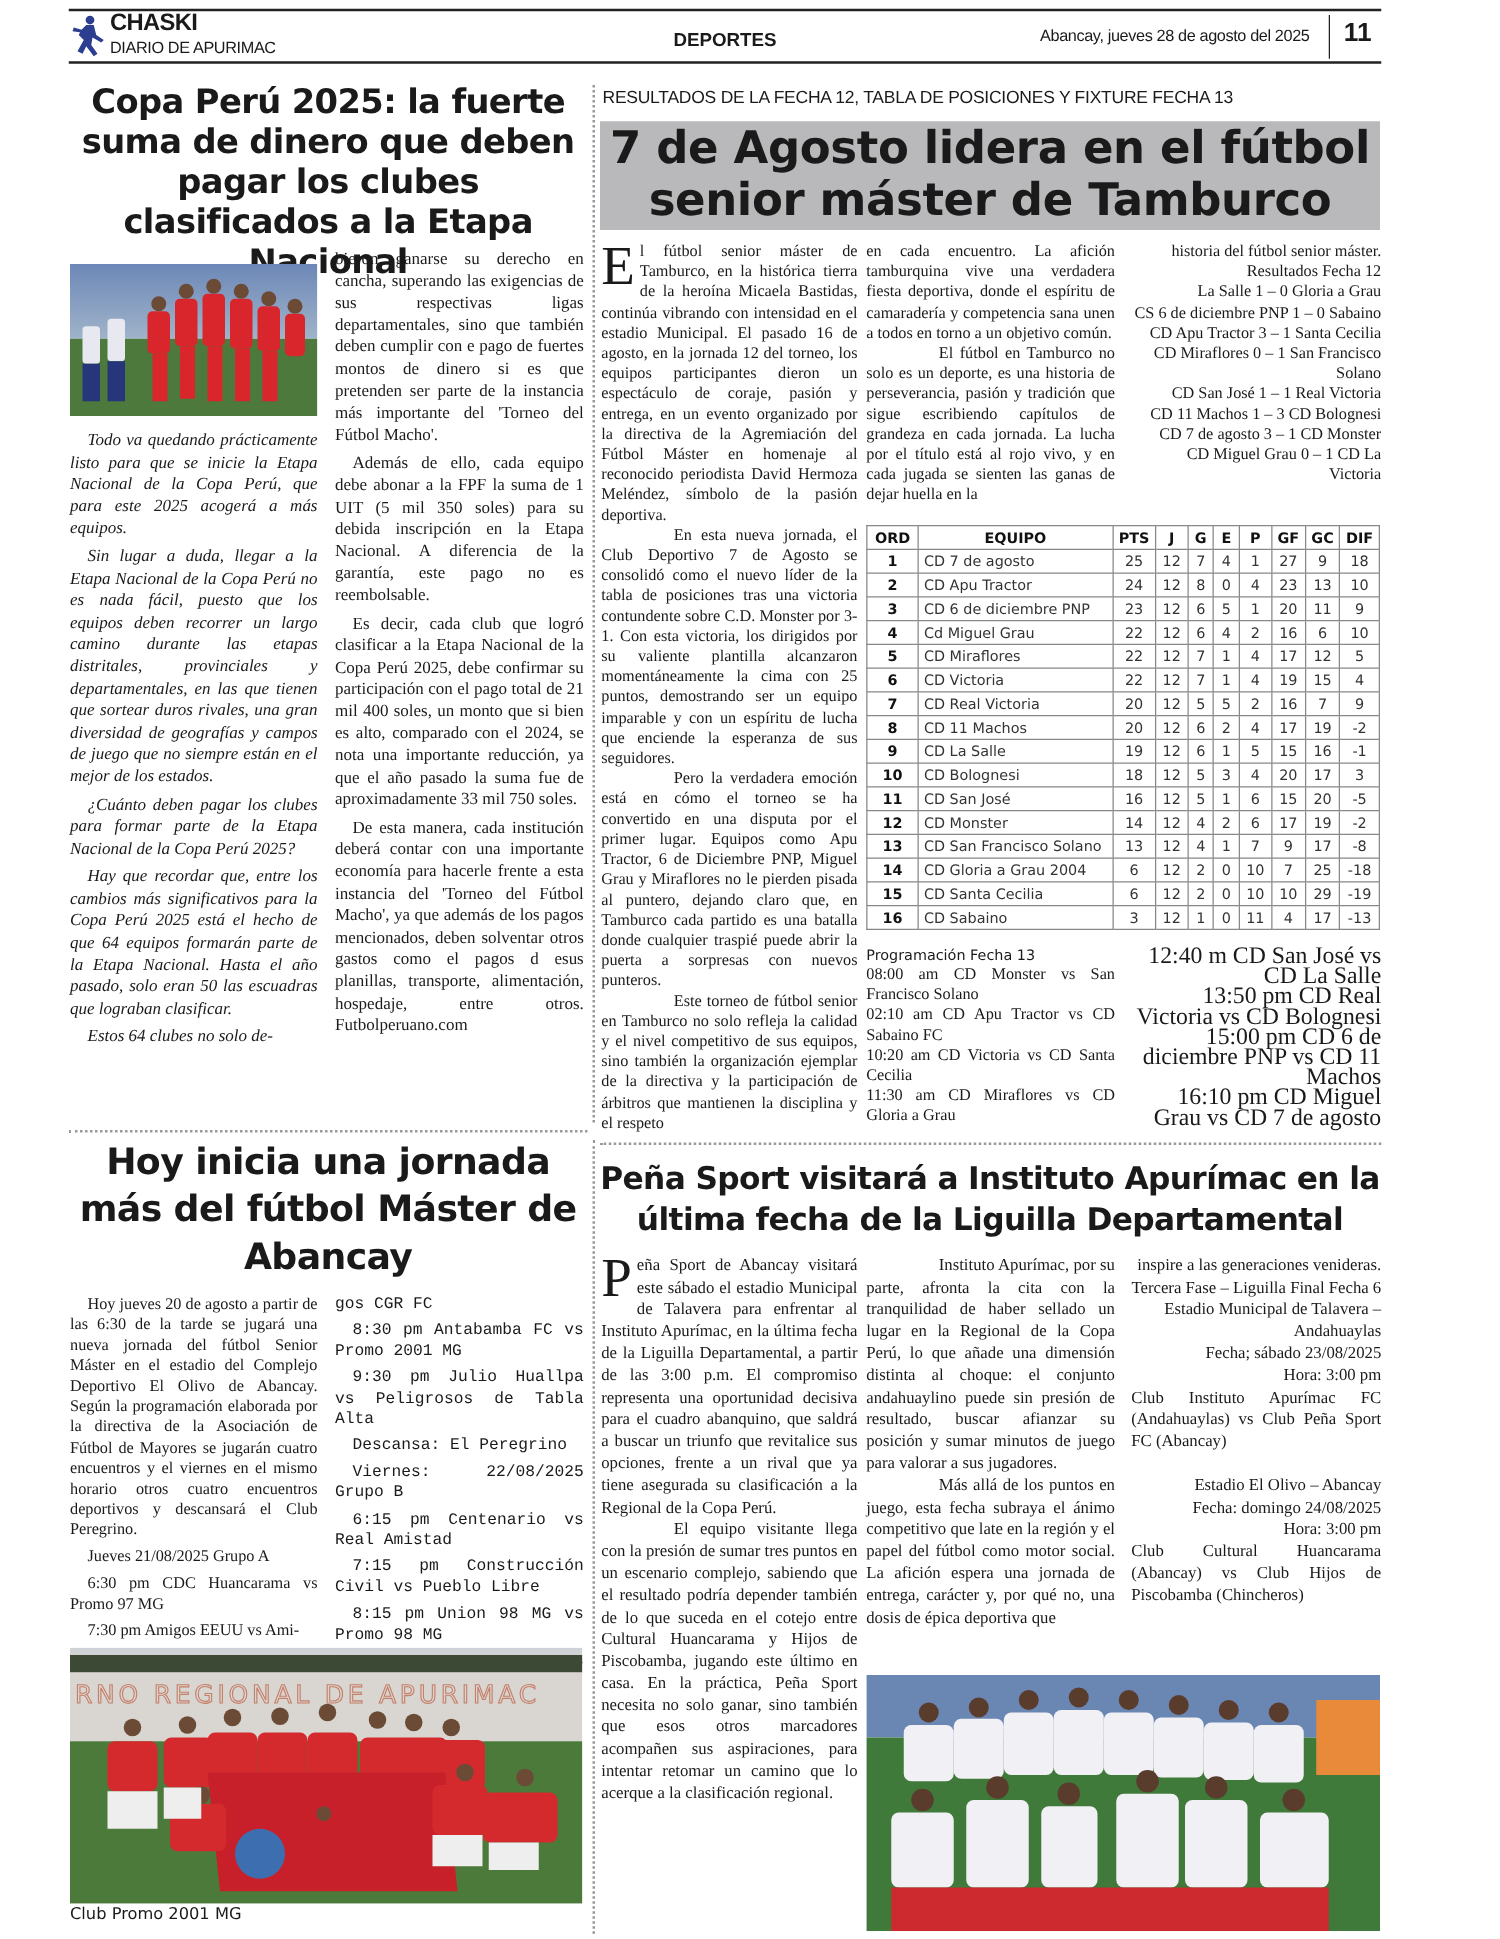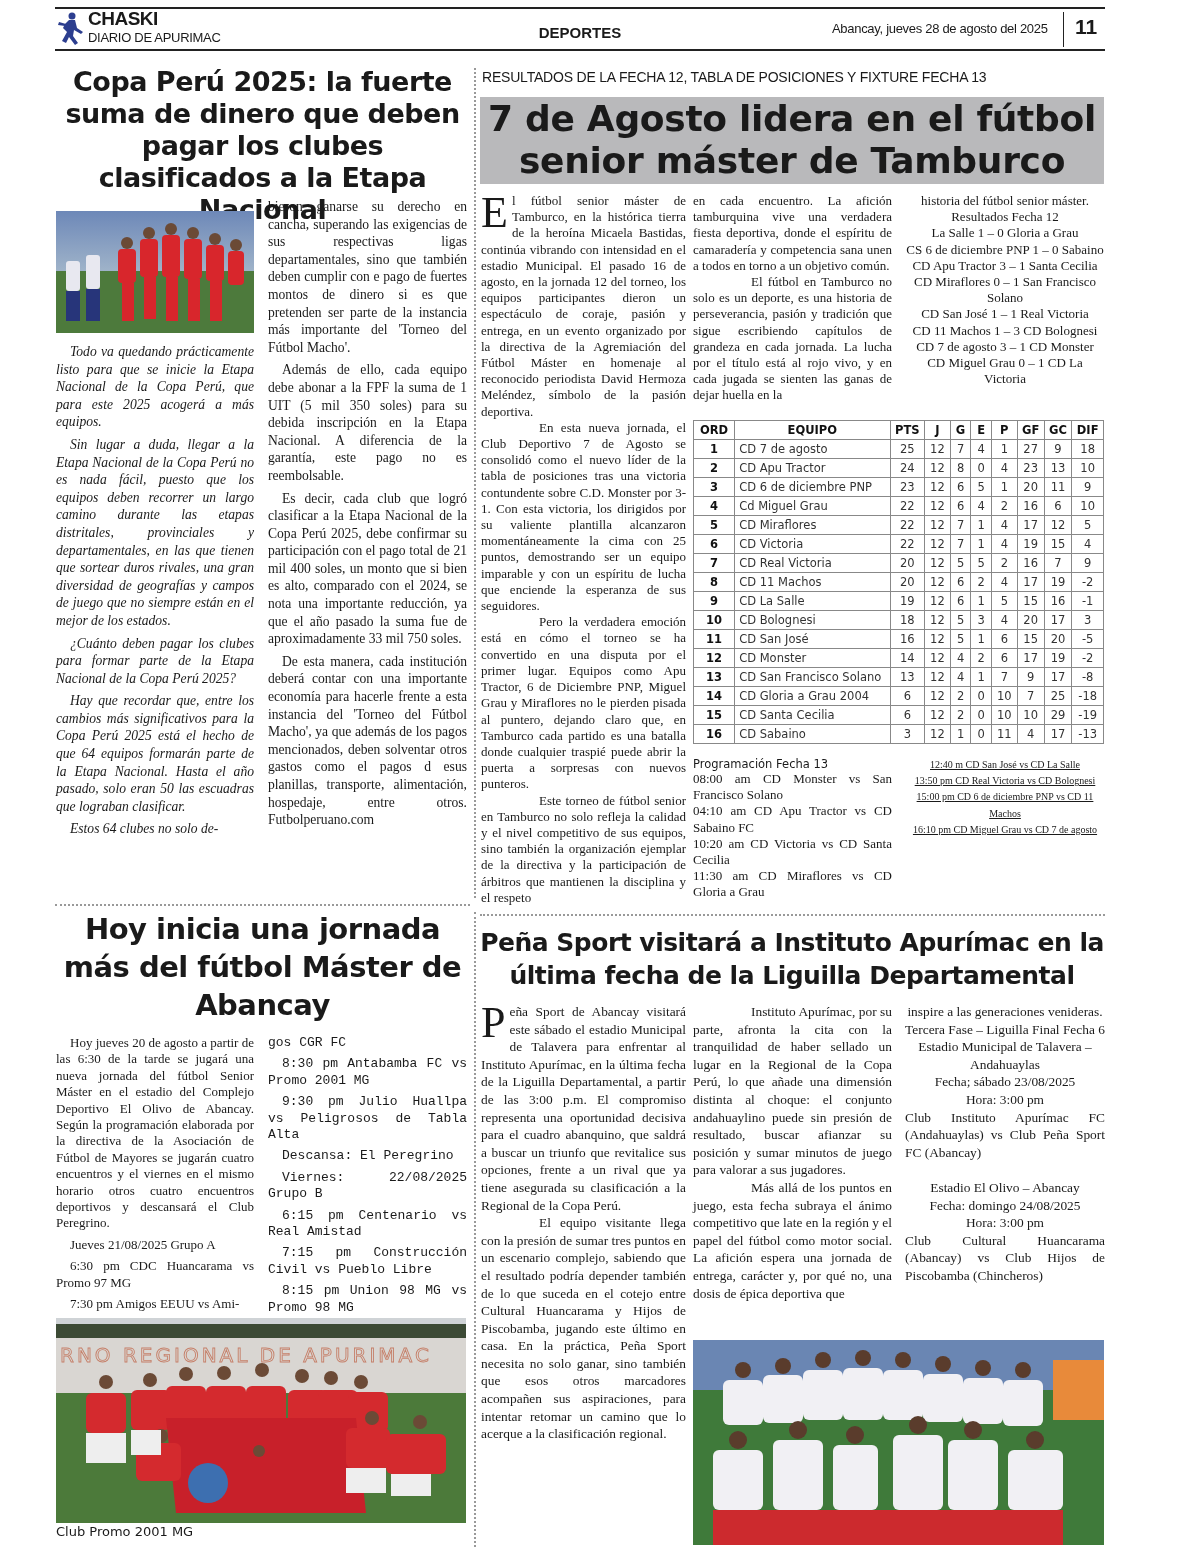--- a/index.html
+++ b/index.html
@@ -20,21 +20,21 @@
   .hdot { height: 0; border-top: 2px dotted #999; }
   
   .h-sans { font-family: "DejaVu Sans", sans-serif; font-weight: bold; text-align: center; color: #1a1a1a; letter-spacing: -0.5px; }
   .kicker { font-family: "Liberation Sans", sans-serif; font-size: 14px; letter-spacing: -0.2px; }
   .gray-band { background: #b9b9bb; }
   
   .col { font-size: 13.6px; line-height: 17.6px; text-align: justify; hyphens: manual; }
   .col p { text-indent: 14px; margin-bottom: 5px; }
   .col p.noind { text-indent: 0; }
   .col p.big-ind { text-indent: 58px; margin-bottom: 0; }
-  .col .line { display: block; text-align: center; }
+  .col .line { display: block; text-align: right; }
   .dropcap { float: left; font-size: 44px; line-height: 36px; margin: 2px 4px 0 0; font-family: "Liberation Serif", serif; }
   
   table.pos { border-collapse: collapse; font-family: "DejaVu Sans", sans-serif; font-size: 11.5px; color: #333; }
   table.pos th, table.pos td { border: 1px solid #888; height: 19px; padding: 0 4px; text-align: center; }
   table.pos th { font-weight: bold; color: #111; }
   table.pos td.ord { font-weight: bold; color: #111; }
   table.pos td.team { text-align: left; }
   .prog-title { font-family: "DejaVu Sans", sans-serif; font-size: 11.5px; }
   
   .photo { overflow: hidden; }
@@ -360,26 +360,26 @@
           <td>17</td>
           <td>-13</td>
         </tr>
       </tbody>
   </table>
 
   <div class="abs" style="left:693px; top:757px; width:199px;">
     <div class="prog-title">Programación Fecha 13</div>
     <div class="col" style="font-size:13px; line-height:16.2px;">
       <span class="line" style="text-align:justify">08:00 am CD Monster vs San Francisco Solano</span>
-      <span class="line" style="text-align:justify">04:10 am CD Apu Tractor vs CD Sabaino FC</span>
+      <span class="line" style="text-align:justify">02:10 am CD Apu Tractor vs CD Sabaino FC</span>
       <span class="line" style="text-align:justify">10:20 am CD Victoria vs CD Santa Cecilia</span>
       <span class="line" style="text-align:justify">11:30 am CD Miraflores vs CD Gloria a Grau</span>
     </div>
   </div>
-  <div class="abs col" style="left:905px; top:757px; width:200px; font-size:10px; line-height:16.2px;text-decoration:underline;">
+  <div class="abs col" style="left:905px; top:757px; width:200px; font-size:19px; line-height:16.2px;">
     <span class="line">12:40 m CD San José vs CD La Salle</span>
     <span class="line">13:50 pm CD Real Victoria vs CD Bolognesi</span>
     <span class="line">15:00 pm CD 6 de diciembre PNP vs CD 11 Machos</span>
     <span class="line">16:10 pm CD Miguel Grau vs CD 7 de agosto</span>
   </div>
 </section>
 
 <section>
   <h1 class="abs h-sans" style="left:55px; top:910px; width:415px; font-size:29px; line-height:38px;">Hoy inicia una jornada más del fútbol Máster de Abancay</h1>
   <div class="abs col" style="left:56px; top:1035px; width:198px; font-size:13px; line-height:16.4px;">

